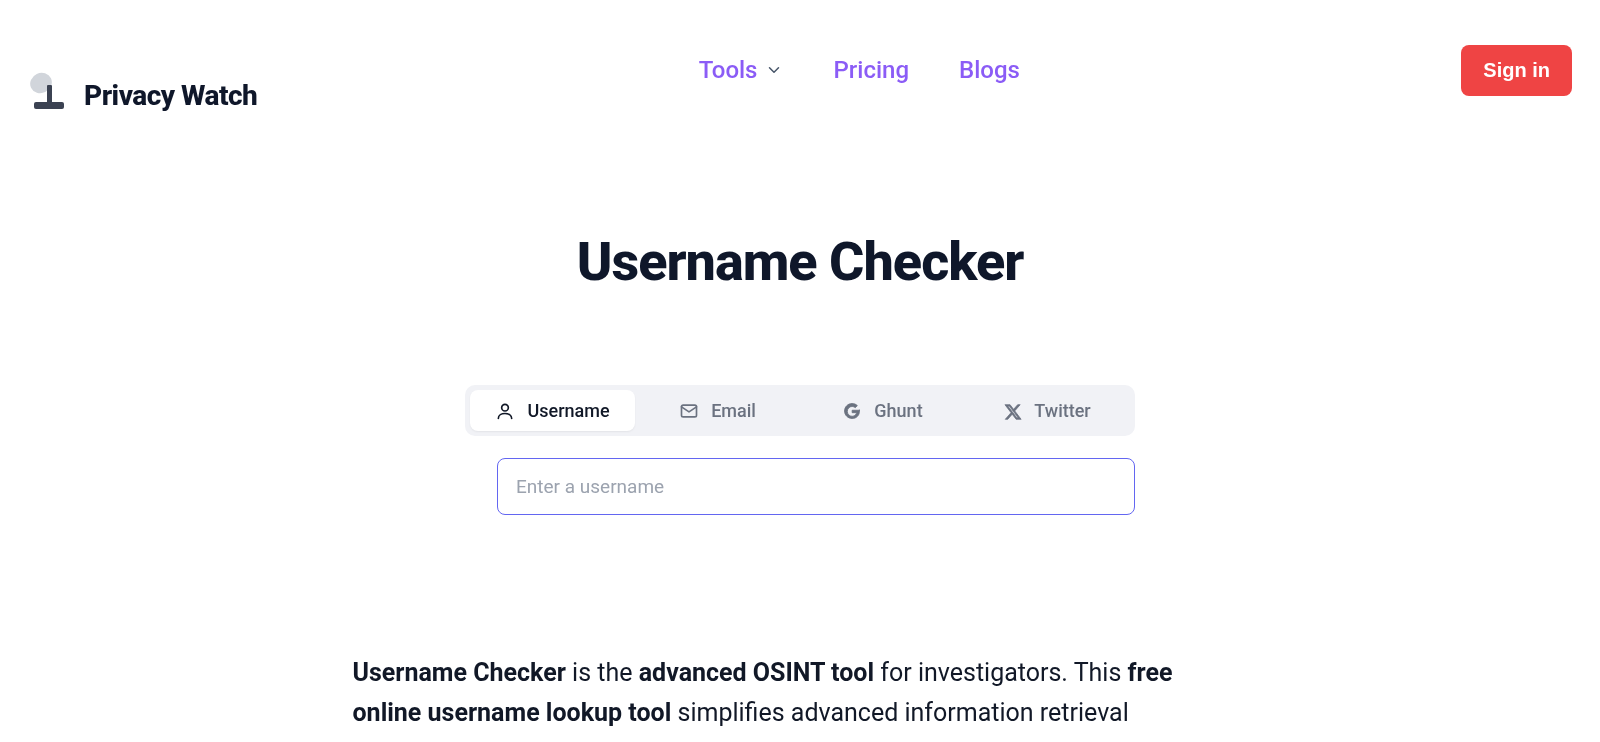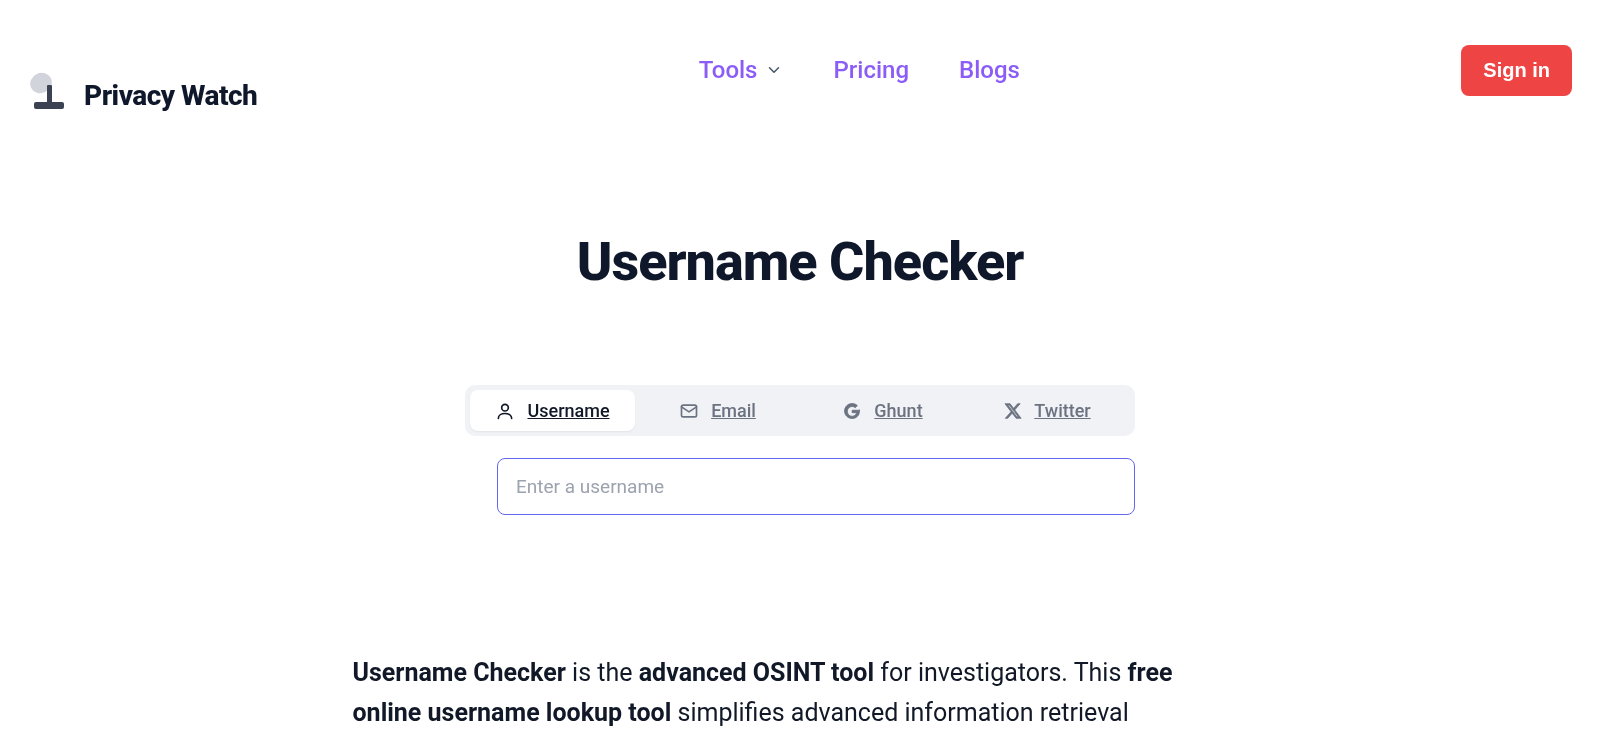--- a/index.html
+++ b/index.html
@@ -79,30 +79,29 @@
       background: #f1f2f6;
       border-radius: 10px;
       padding: 5px;
       display: flex;
       gap: 0;
       width: 670px;
     }
     .tab {
       flex: 1;
       display: flex;
-      align-items: center;
+      align-items: flex-end;
       justify-content: center;
       gap: 12px;
       padding: 10px 14px;
       border-radius: 8px;
       cursor: pointer;
       font-size: 18px;
       font-weight: 500;
       color: #6b7280;
-      text-decoration: underline;
     }
     .tab.active {
       background: #ffffff;
       color: #111827;
       box-shadow: 0 1px 2px rgba(0,0,0,0.06);
     }
     .tab.active svg {
       stroke: #111827;
     }
     .tab svg {

